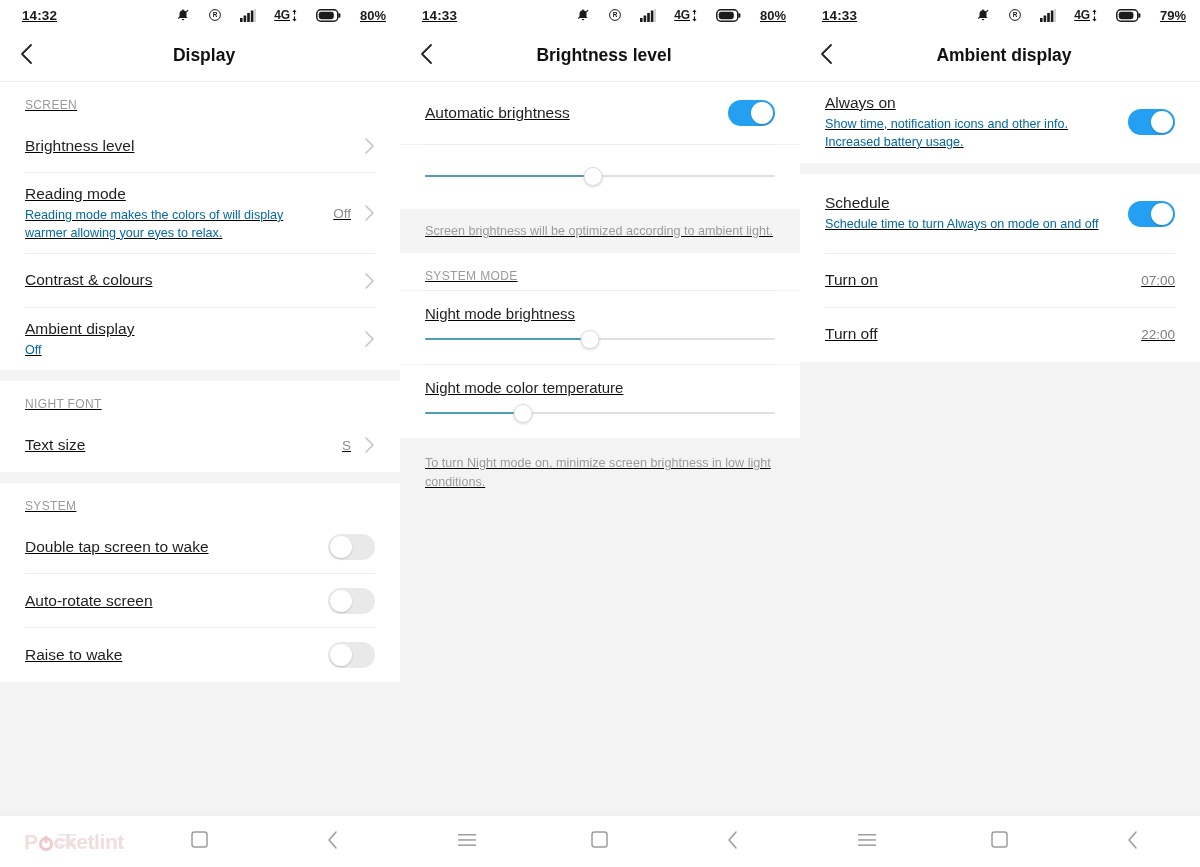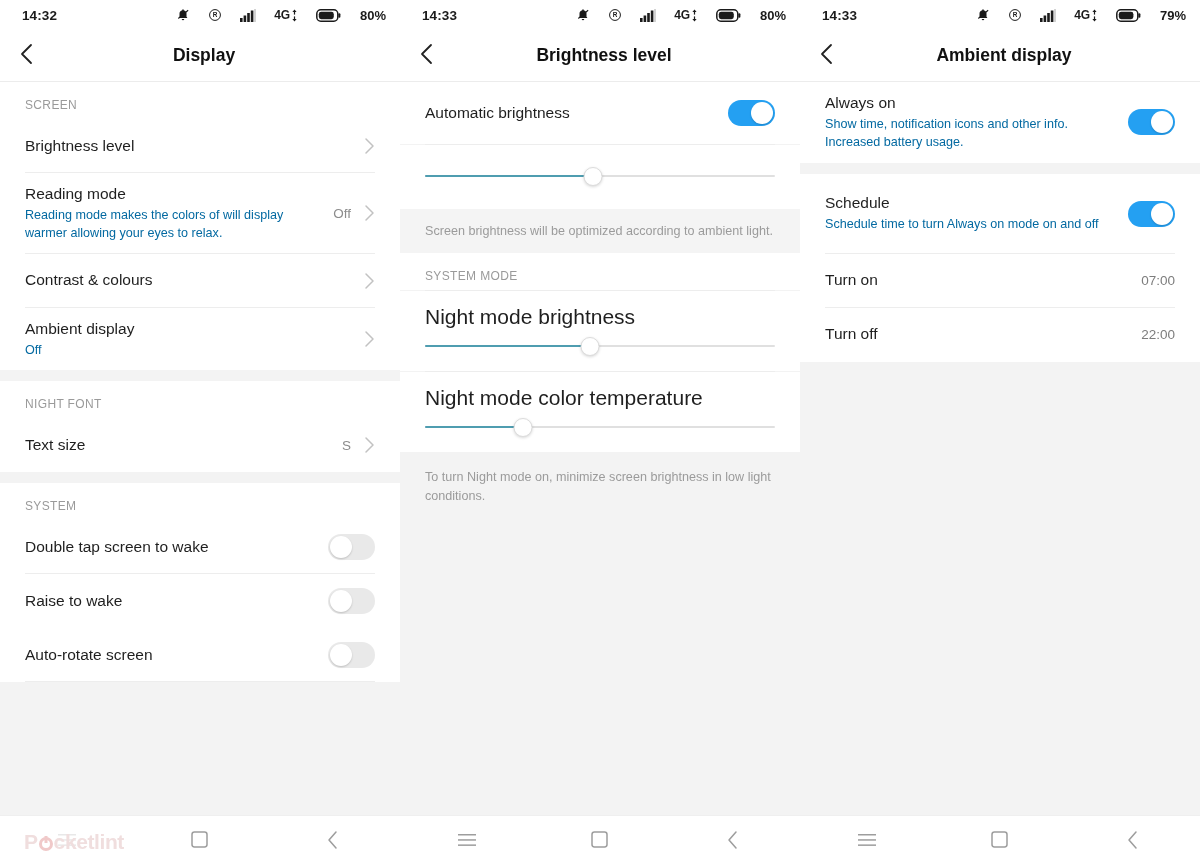--- a/index.html
+++ b/index.html
@@ -11,20 +11,21 @@
     font-family: "Liberation Sans", sans-serif;
     overflow: hidden;
     position: relative;
   }
 
   .screens {
     display: flex;
     width: 1200px;
     height: 867px;
     position: relative;
+    text-decoration: underline;
   }
 
   .screen {
     width: 400px;
     height: 867px;
     position: relative;
     display: flex;
     flex-direction: column;
     background: #f3f3f3;
   }
@@ -216,21 +217,21 @@
   .note {
     background: #f4f4f4;
     font-size: 12.6px;
     color: #9b9b9b;
     padding: 13px 25px 13px 25px;
     line-height: 1.45;
   }
   .note.onwhite { background: #f3f3f3; }
 
   .slider-label {
-    font-size: 21px;
+    font-size: 15px;
     color: #1f1f1f;
     padding: 14px 25px 2px 25px;
     background: #ffffff;
   }
   .divline {
     height: 1px;
     background: #ededed;
     margin: 0 25px;
   }
 
@@ -422,32 +423,32 @@
 
       <div class="row">
         <div class="row-text">
           <div class="row-title">Double tap screen to wake</div>
         </div>
         <div class="toggle off">
             <div class="knob"></div>
           </div>
       </div>
 
-      <div class="row nodiv">
-        <div class="row-text">
-          <div class="row-title">Raise to wake</div>
+      <div class="row">
+        <div class="row-text">
+          <div class="row-title">Auto-rotate screen</div>
         </div>
         <div class="toggle off">
             <div class="knob"></div>
           </div>
       </div>
 
-      <div class="row">
-        <div class="row-text">
-          <div class="row-title">Auto-rotate screen</div>
+      <div class="row nodiv">
+        <div class="row-text">
+          <div class="row-title">Raise to wake</div>
         </div>
         <div class="toggle off">
             <div class="knob"></div>
           </div>
       </div>
 
       <div class="gap"></div>
     </div>
 
     <div class="navbar">

